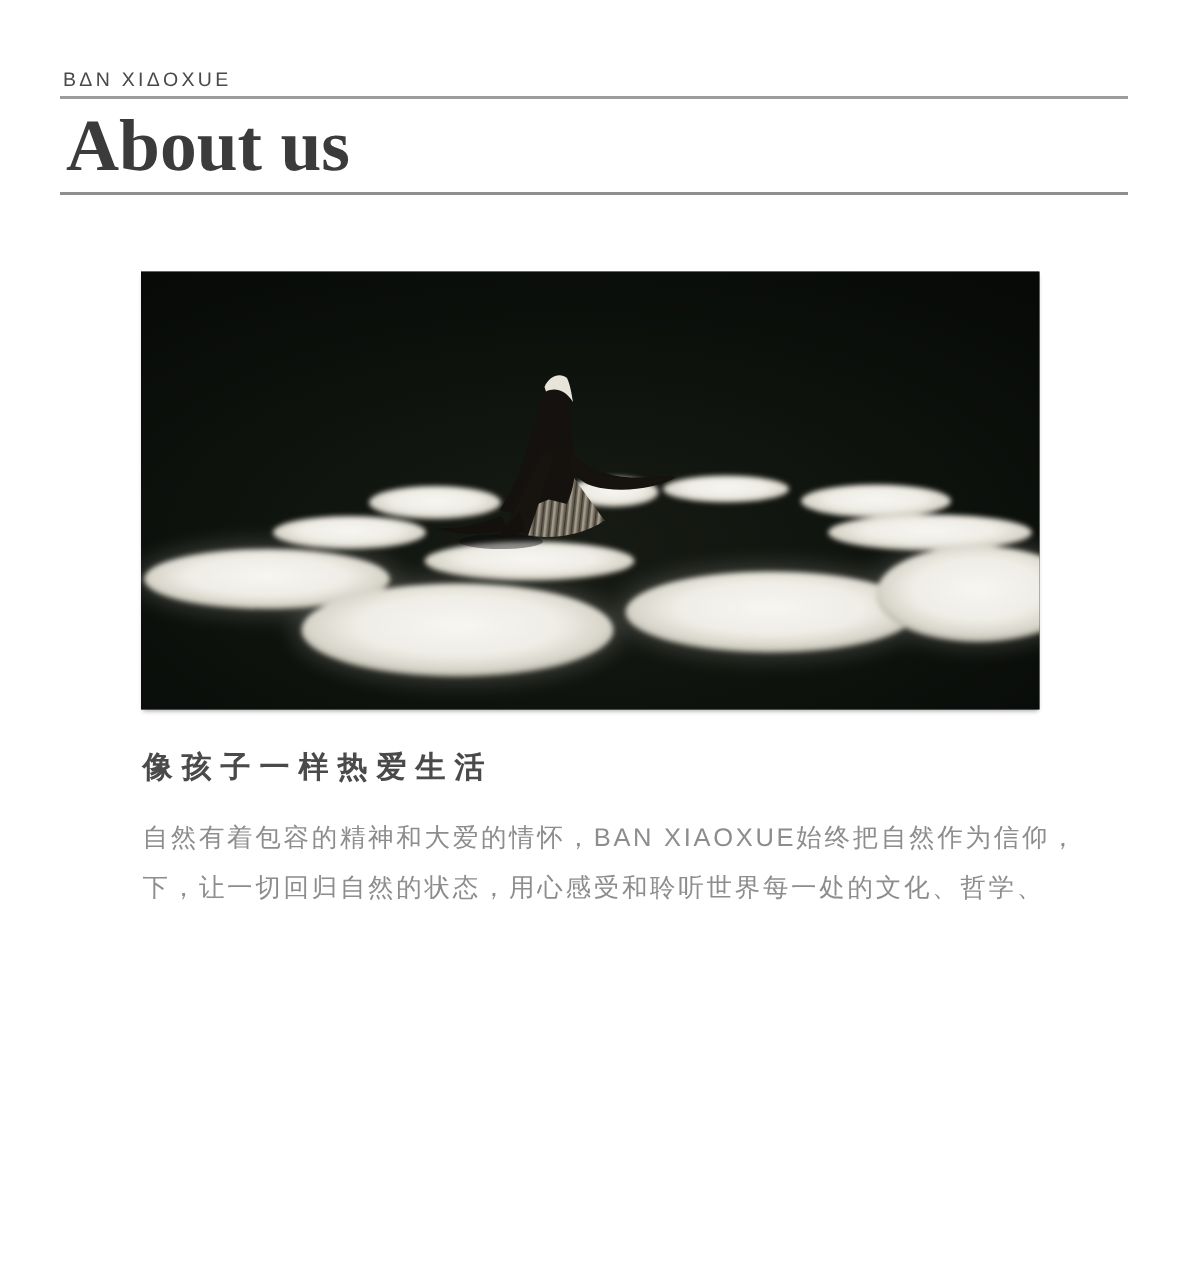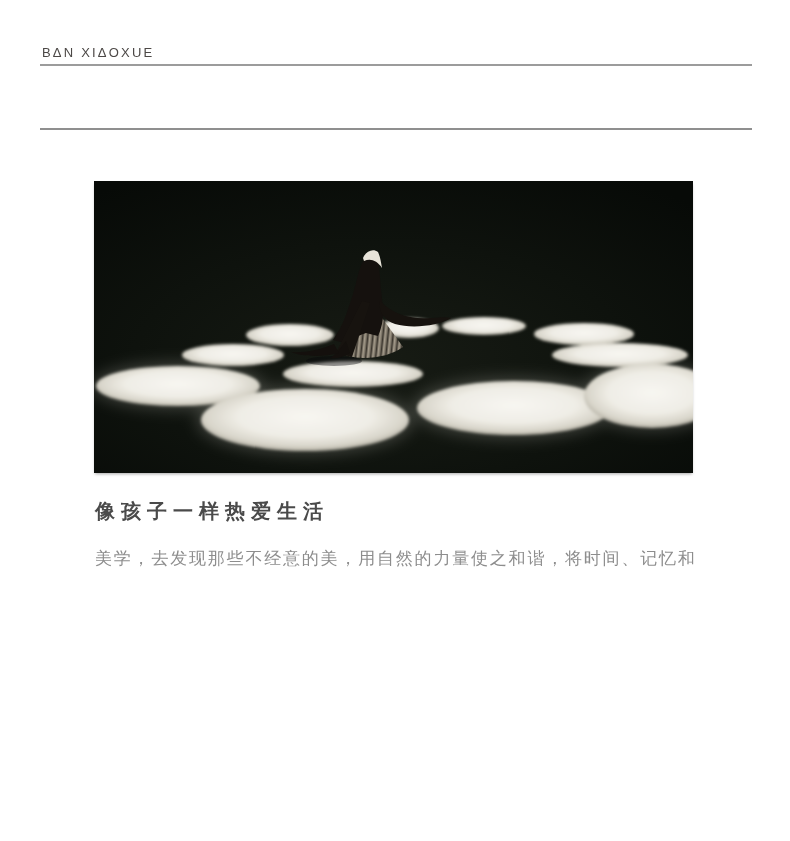--- a/index.html
+++ b/index.html
@@ -53,20 +53,21 @@
   }
 </style>
 </head>
 <body>
 
 <div class="page">
 
   <div class="brand-logo">BΔN XIΔOXUE</div>
   <div class="rule top"></div>
 
+  <h1 class="page-title">About us</h1>
   <div class="rule bottom"></div>
 
   <div class="stage-photo">
     <svg viewBox="0 0 599 292" width="599" height="292">
       <defs>
         <radialGradient id="bg" cx="48%" cy="62%" r="75%">
           <stop offset="0%" stop-color="#171b14"></stop>
           <stop offset="55%" stop-color="#0e120d"></stop>
           <stop offset="100%" stop-color="#070a07"></stop>
         </radialGradient>
@@ -121,16 +122,17 @@
         <path fill="#16120e" d="M286,120 C298,132 315,139 338,137 C348,136 354,136 357,137 C344,145 318,148 301,143 C291,140 284,131 286,120 Z"></path>
         <path fill="#14100d" d="M240,163 C226,169 210,172 197,171 C209,176 230,176 245,172 Z"></path>
         <path fill="#e8e4d9" d="M269,77 C272,70 279,67 284,71 C286,75 287,81 288,87 C283,79 276,77 270,80 Z"></path>
       </g>
     </svg>
   </div>
 
   <h2 class="section-heading">像孩子一样热爱生活</h2>
 
   <div class="about-paragraph">
-    <div class="para-line">美学，去发现那些不经意的美，用自然的力量使之和谐，将时间、记忆和</div>
+    <div class="para-line">自然有着包容的精神和大爱的情怀，BAN XIAOXUE始终把自然作为信仰，</div>
+    <div class="para-line">下，让一切回归自然的状态，用心感受和聆听世界每一处的文化、哲学、</div>
   </div>
 
 </div>
 
 </body></html>

